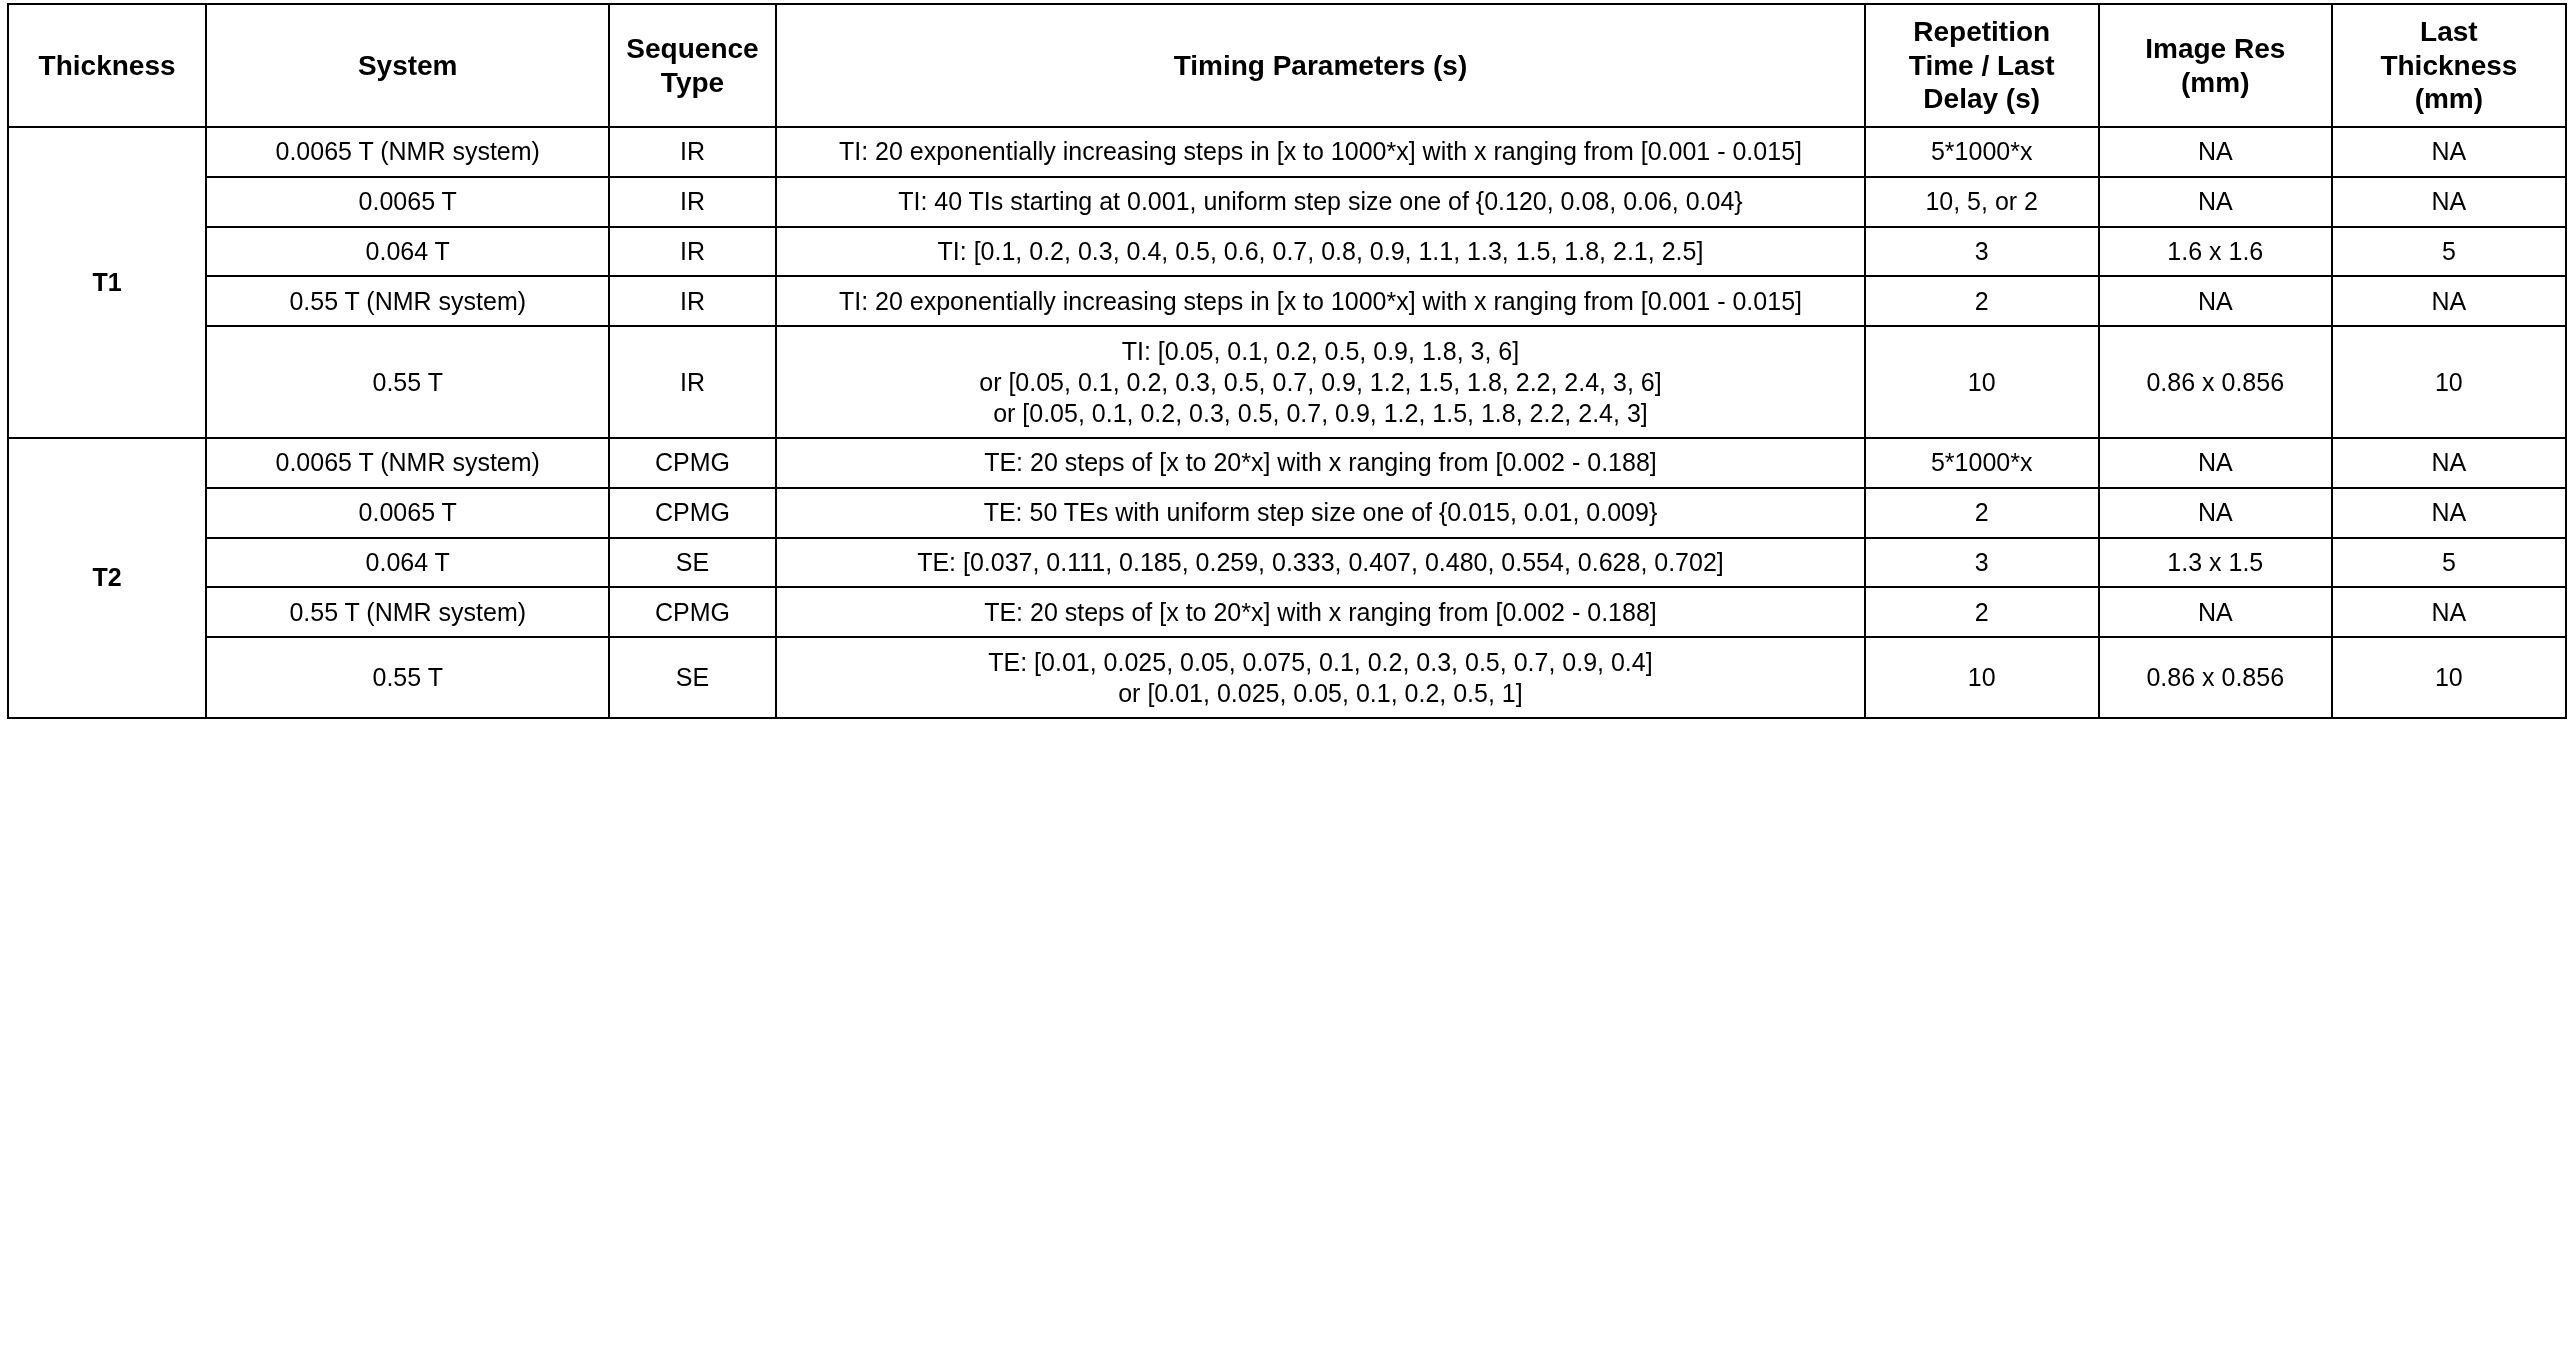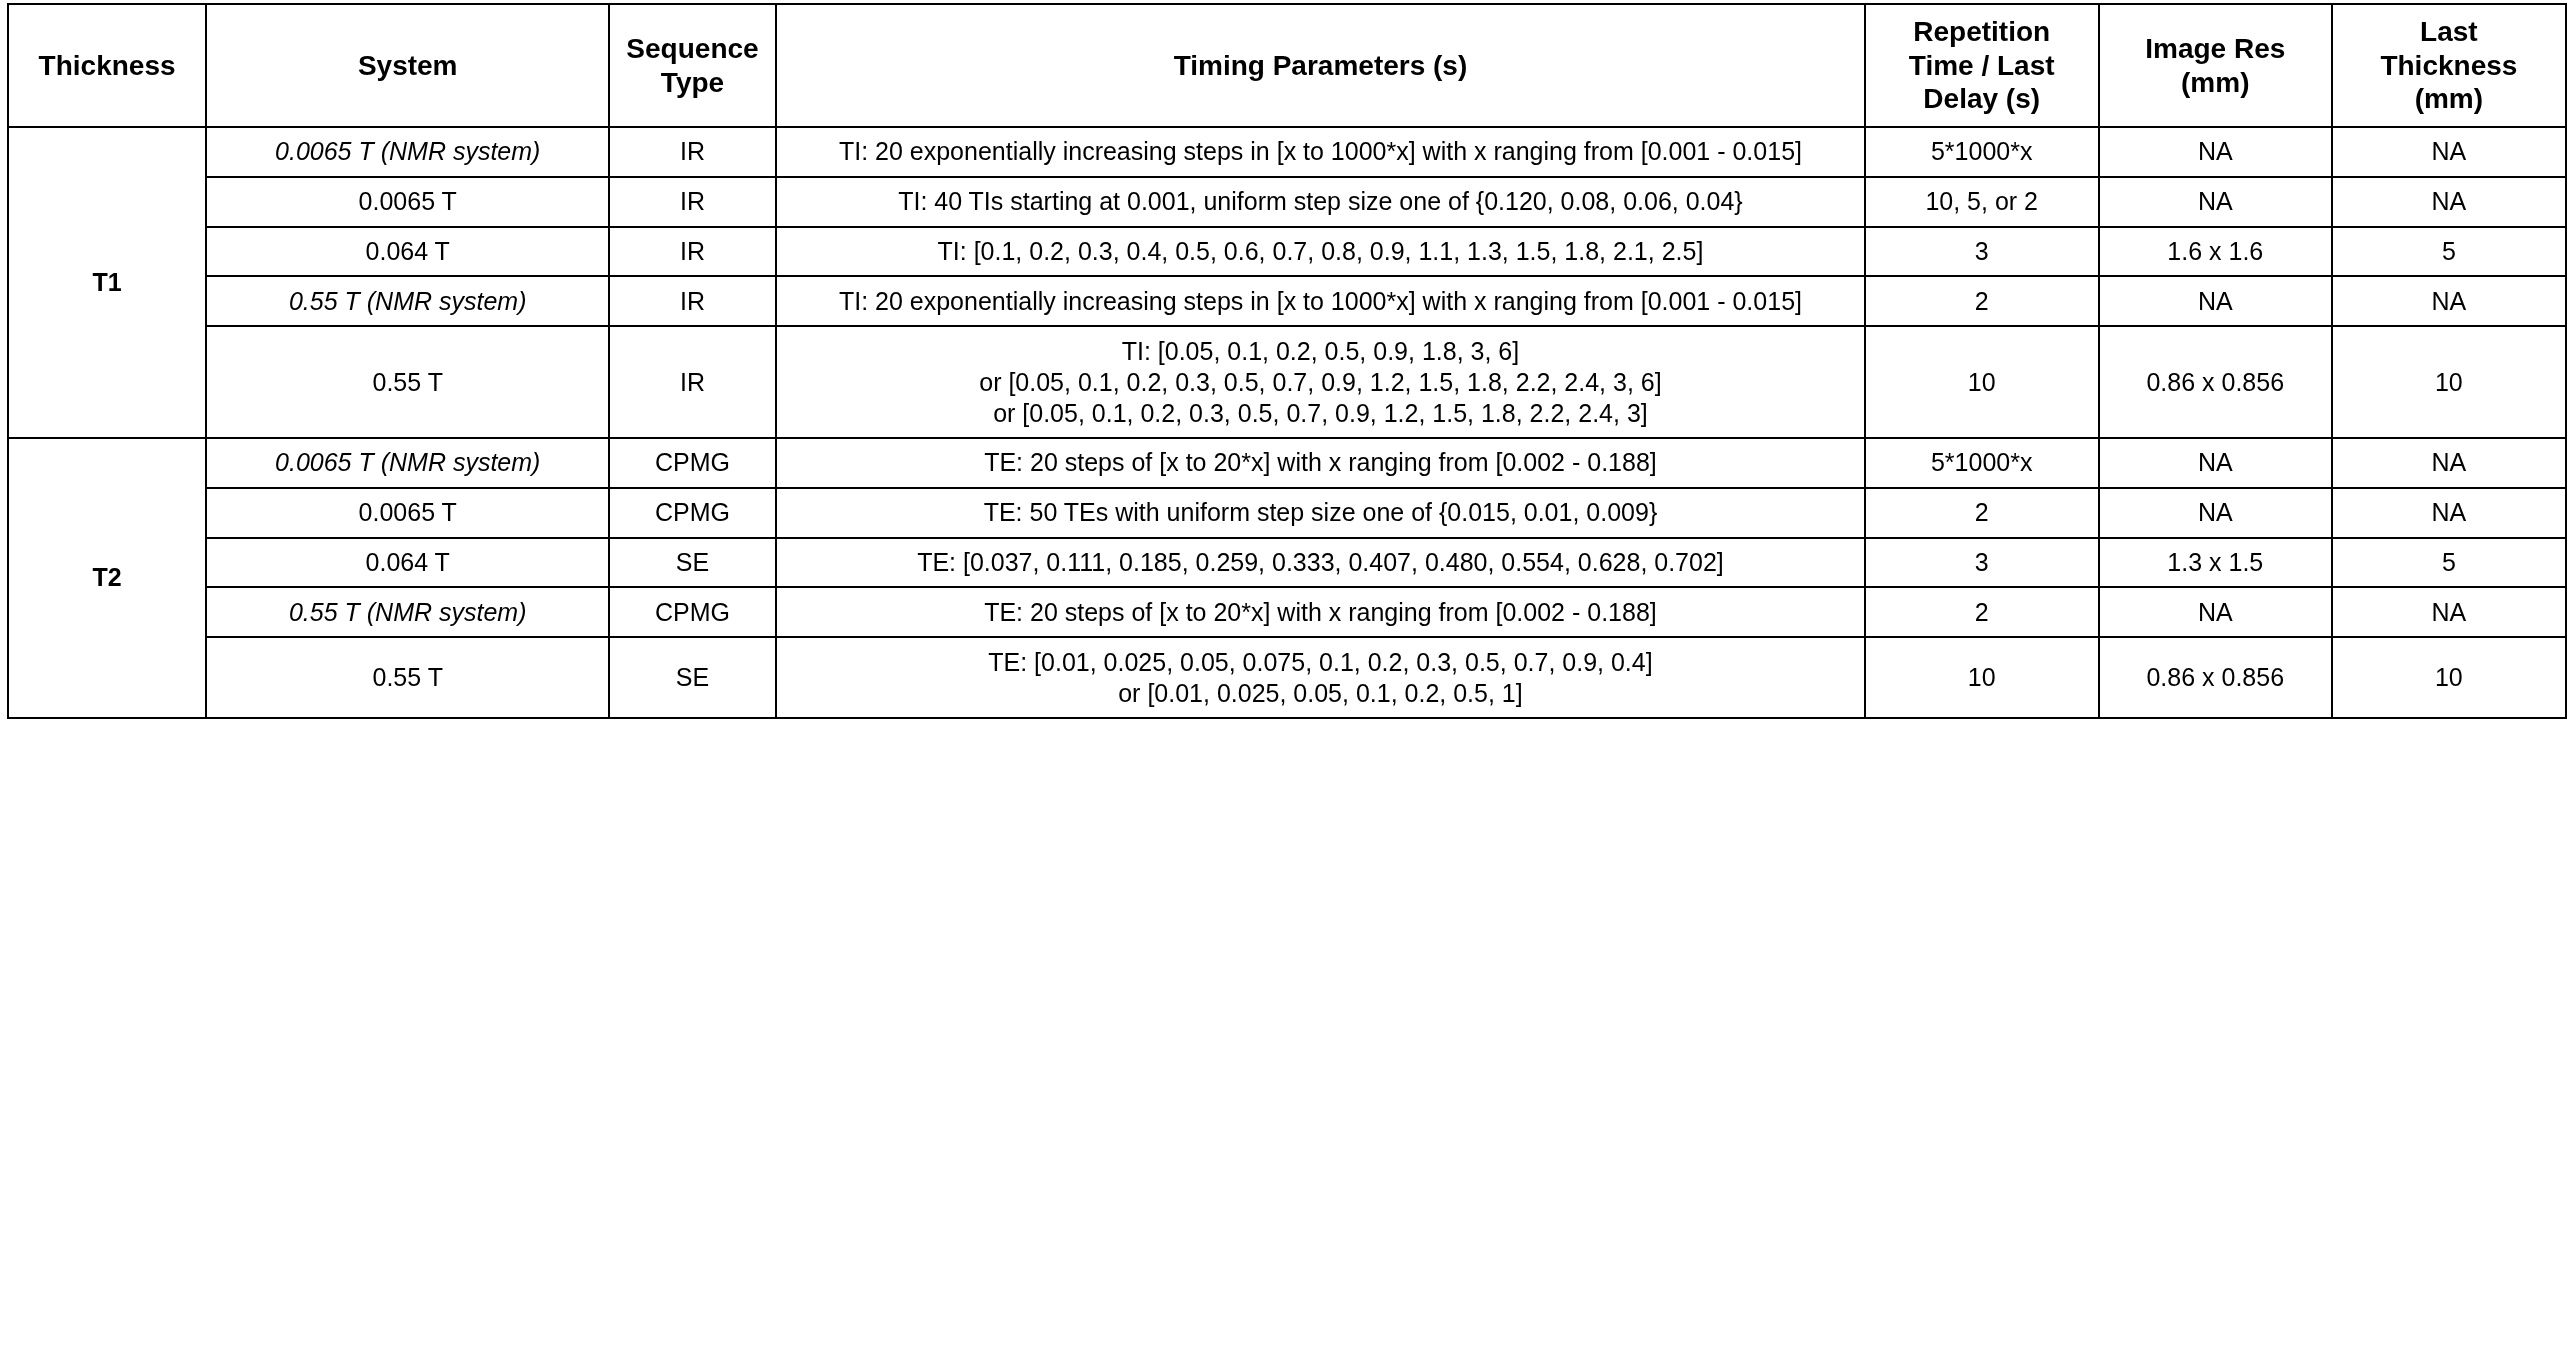--- a/index.html
+++ b/index.html
@@ -52,21 +52,20 @@
     font-size: 27px;
     font-weight: bold;
   }
   .timing-line {
     display: block;
     white-space: normal;
   }
   .nowrap-cell {
     white-space: nowrap;
     font-size: 24px;
-    font-style: italic;
   }
 </style>
 </head>
 <body>
 
 <div class="page">
   <table class="mri-table">
     <colgroup>
       <col class="col-protocol">
       <col class="col-system">

